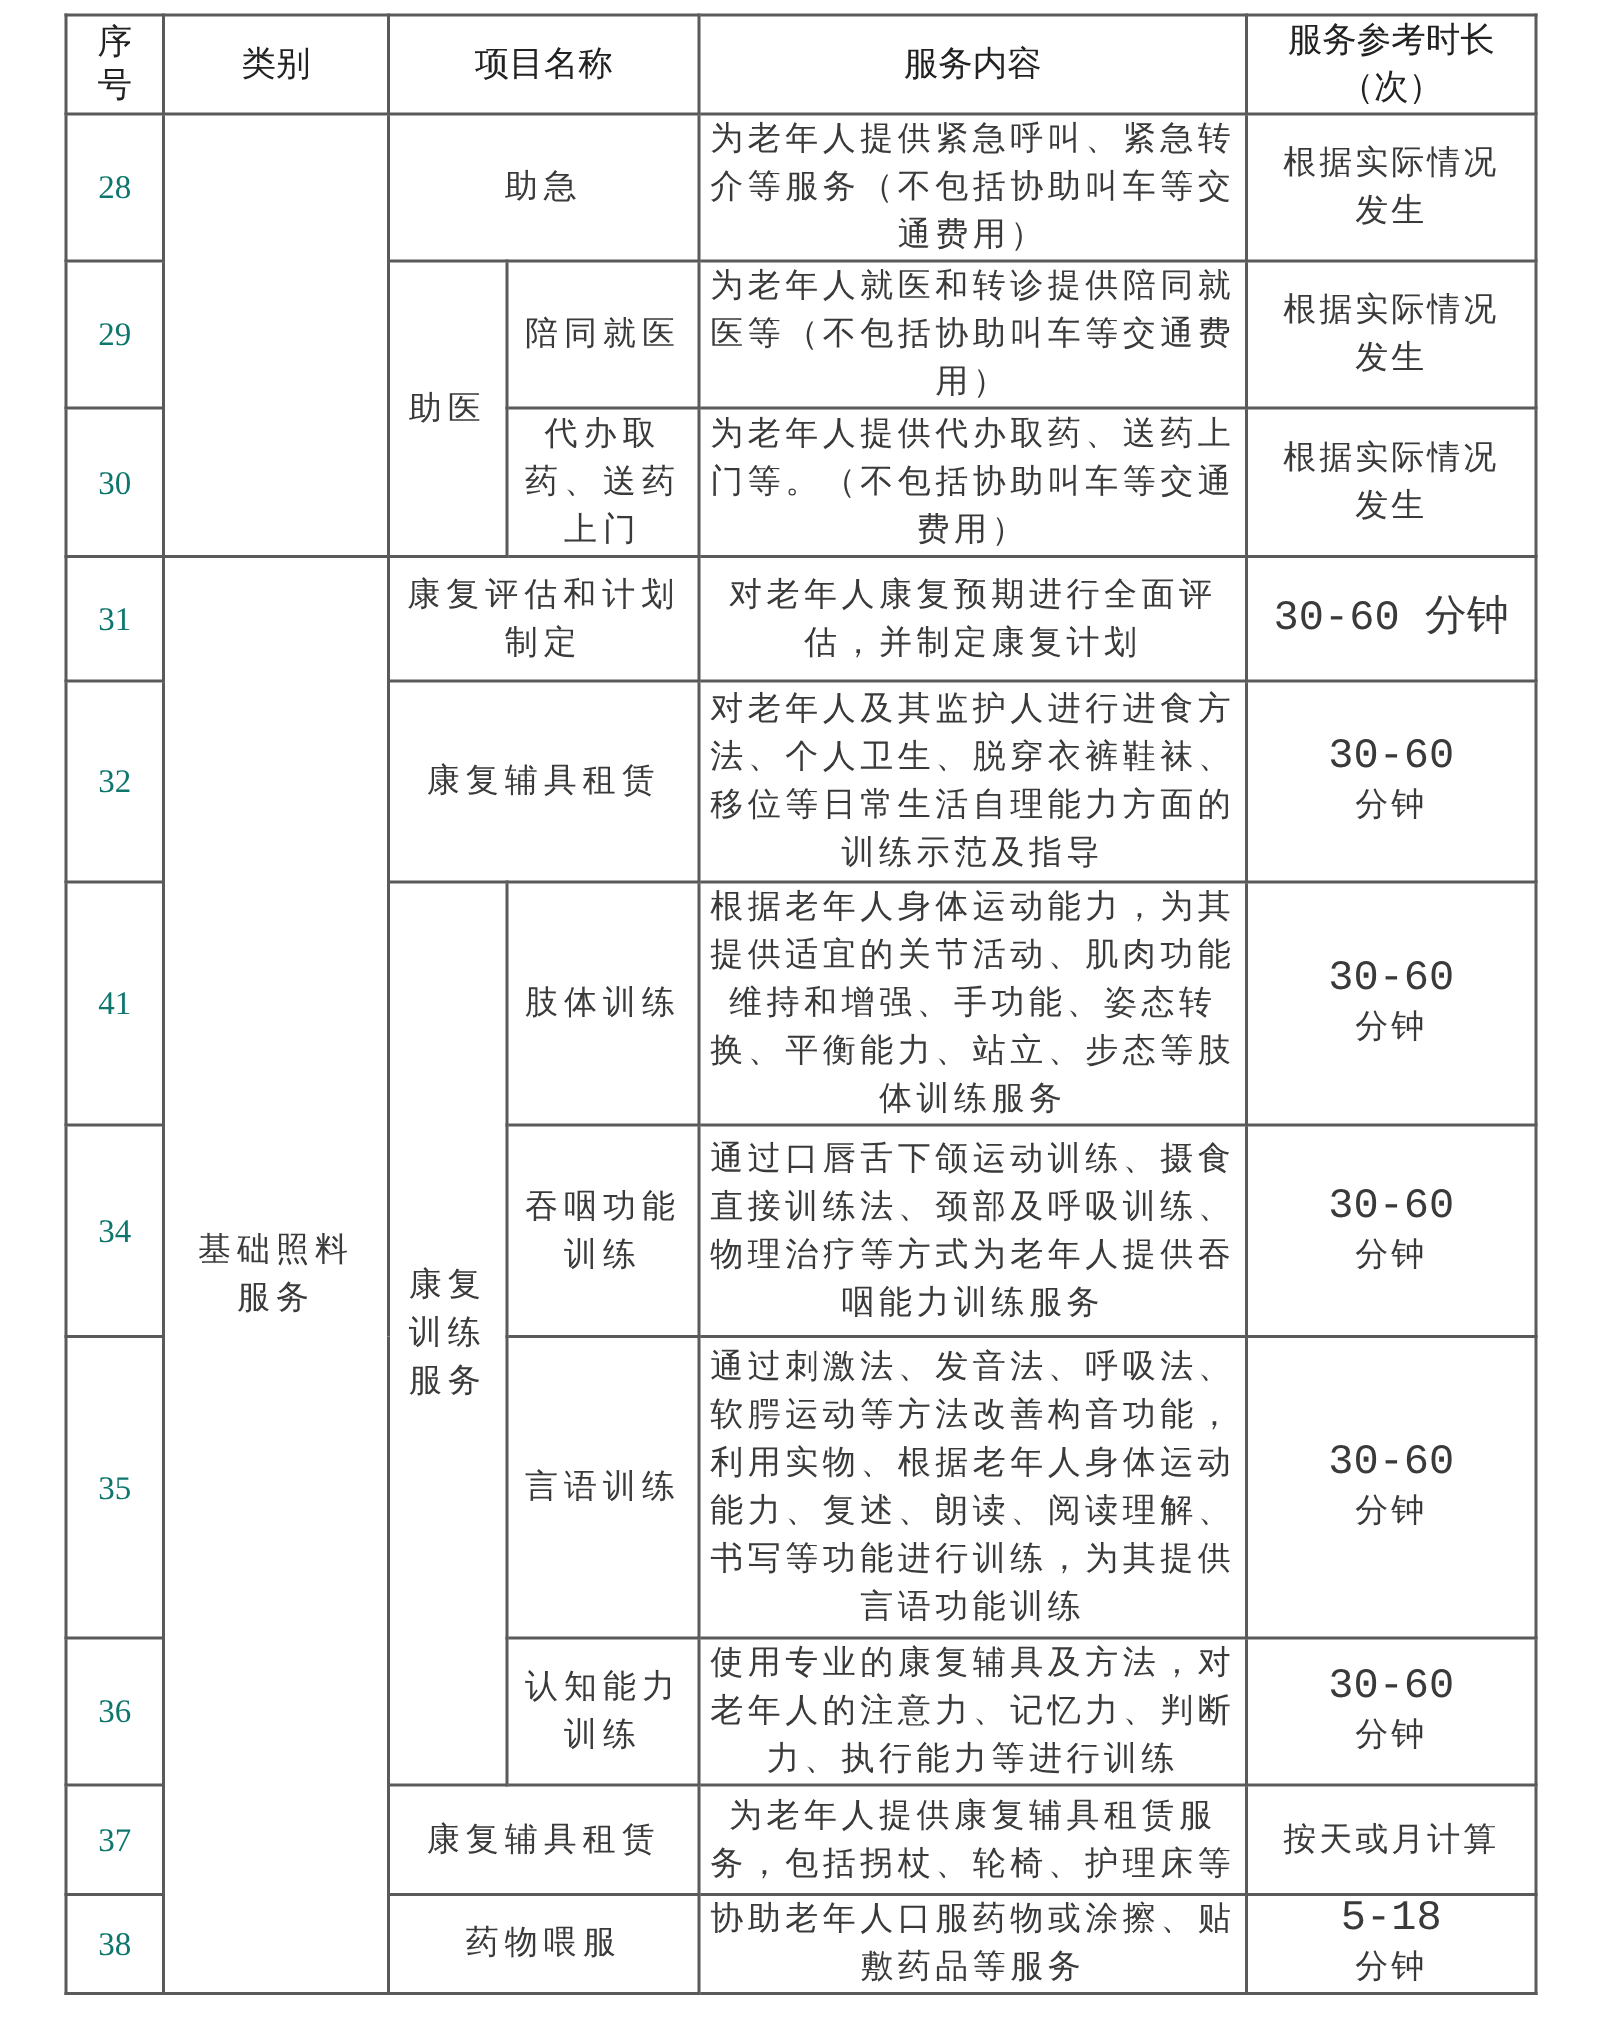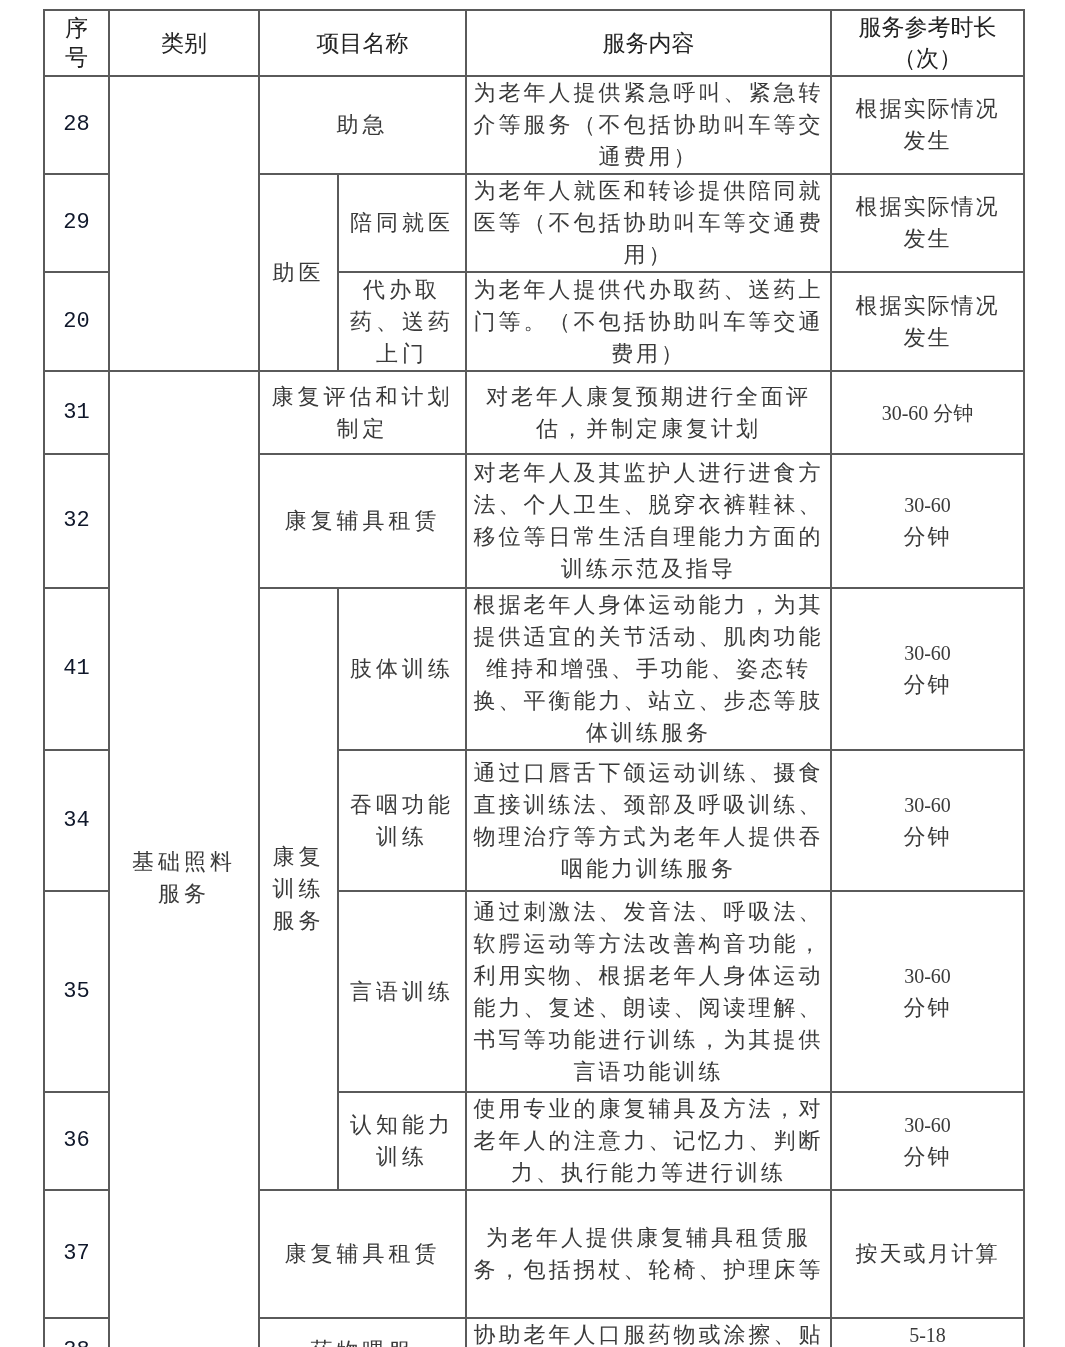--- a/index.html
+++ b/index.html
@@ -3,24 +3,24 @@
 <meta charset="utf-8">
 <style>
   html, body { margin:0; padding:0; background:#ffffff; }
   body { width:1065px; height:1347px; position:relative; overflow:hidden;
          font-family: "DejaVu Serif", "Liberation Serif", serif; color:#3a3a3a; }
   table.svc { position:absolute; left:43px; top:9px; border-collapse:collapse;
               table-layout:fixed; width:980px; }
   table.svc td, table.svc th { border:2px solid #5a5a5a; padding:0 6px; text-align:center;
               vertical-align:middle; font-weight:normal; font-size:22px; line-height:32px; }
   table.svc th { font-family: "DejaVu Sans", "Liberation Sans", sans-serif; color:#222; font-size:23px; line-height:31px; }
-  td.num { font-family:Liberation Mono, monospace; font-size:25px; color:#0f172a; }
+  td.num { font-family:Liberation Serif, serif; font-size:25px; color:#0f766e; }
   td.content { text-align:justify; letter-spacing:3px; padding:0 8px;margin-left:28px; }
   td.dur { letter-spacing:2px; }
-  .dur-num { font-family:Liberation Serif, serif; font-size:20px; letter-spacing:0; }
+  .dur-num { font-family:Liberation Mono, monospace; font-size:28px; letter-spacing:0; }
   .txt { white-space:pre-line; }
   td.spaced { letter-spacing:4px;margin-left:30px; }
 </style>
 </head>
 <body>
 
 <table class="svc">
   <colgroup>
     <col style="width:65px">
       <col style="width:150px">
@@ -52,21 +52,21 @@
   <tr style="height:98px">
     <td class="num">29</td>
     <td rowspan="2" class="spaced">助医</td>
     <td class="spaced">陪同就医</td>
     <td class="content">为老年人就医和转诊提供陪同就医等（不包括协助叫车等交通费用）</td>
     <td class="dur txt">根据实际情况
 发生</td>
   </tr>
 
   <tr style="height:99px">
-    <td class="num">20</td>
+    <td class="num">30</td>
     <td class="spaced txt">代办取
 药、送药
 上门</td>
     <td class="content">为老年人提供代办取药、送药上门等。（不包括协助叫车等交通费用）</td>
     <td class="dur txt">根据实际情况
 发生</td>
   </tr>
 
   <tr style="height:83px">
     <td class="num">31</td>
@@ -126,21 +126,21 @@
     <td class="num">36</td>
     <td class="spaced txt">认知能力
 训练</td>
     <td class="content">使用专业的康复辅具及方法，对老年人的注意力、记忆力、判断力、执行能力等进行训练</td>
     <td class="dur">
           <div class="dur-num">30-60</div>
           <div>分钟</div>
         </td>
   </tr>
 
-  <tr style="height:128px">
+  <tr style="height:73px">
     <td class="num">37</td>
     <td colspan="2" class="spaced">康复辅具租赁</td>
     <td class="content">为老年人提供康复辅具租赁服务，包括拐杖、轮椅、护理床等</td>
     <td class="dur">按天或月计算</td>
   </tr>
 
   <tr style="height:62px">
     <td class="num">38</td>
     <td colspan="2" class="spaced">药物喂服</td>
     <td class="content">协助老年人口服药物或涂擦、贴敷药品等服务</td>

